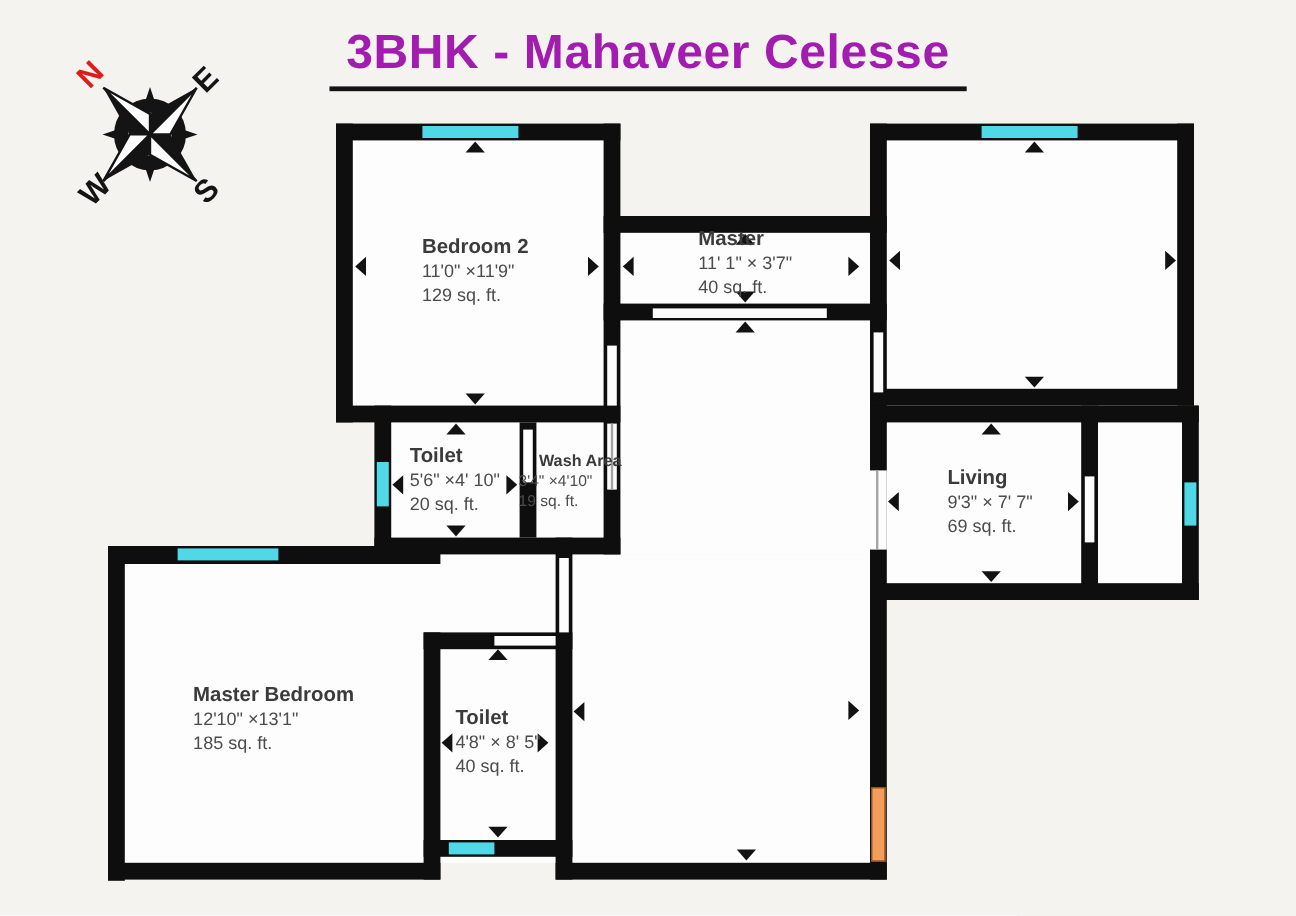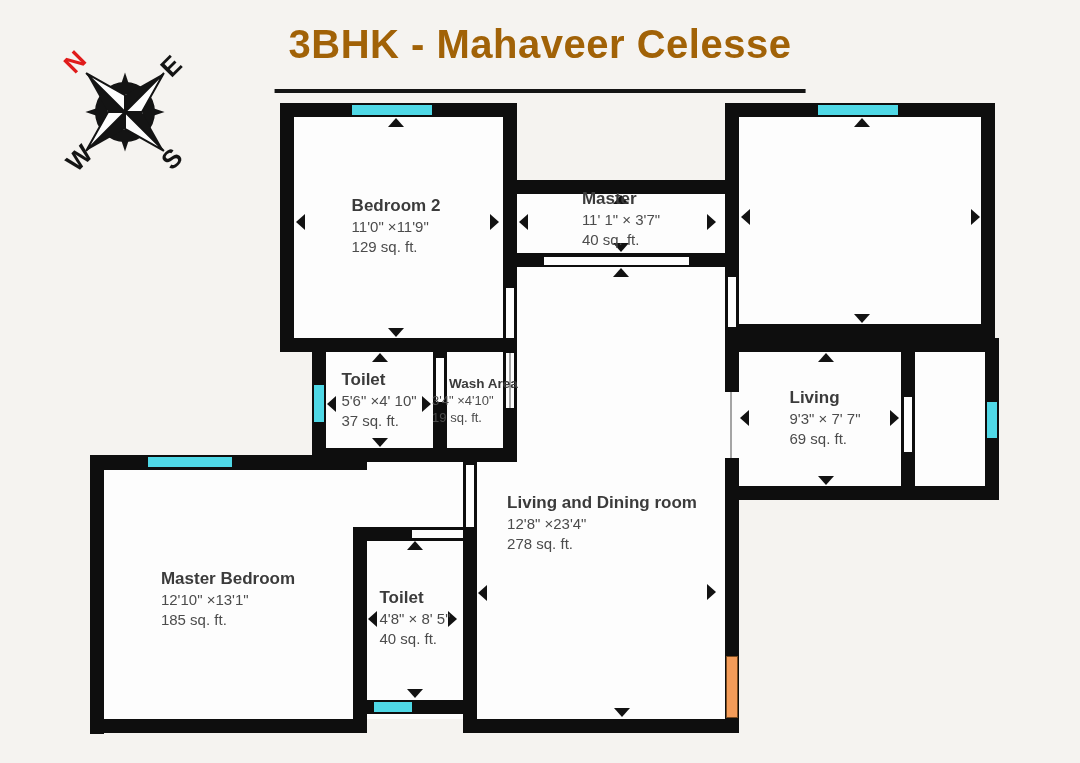--- a/index.html
+++ b/index.html
@@ -1,20 +1,20 @@
 <!DOCTYPE html>
 <html style="--wall: #0e0e0e; --window: #4fd8e6; --door: #f49c59; --bg: #f5f3f0;"><head>
 <meta charset="utf-8">
 <style>
   html,body{margin:0;padding:0;}
   body{font-family:"Liberation Sans","DejaVu Sans",sans-serif;}
   .canvas{position:relative;width:1080px;height:763px;background:var(--bg,#f5f3f0);overflow:hidden;}
   .title{position:absolute;left:540px;top:22px;transform:translateX(-50%);
-         font-size:40px;font-weight:600;color:#a16207;letter-spacing:.5px;
-         border-bottom:4px solid #141414;padding:0 14px 22px 14px;white-space:nowrap;}
+         font-size:40px;font-weight:600;color:#a21caf;letter-spacing:.5px;
+         border-bottom:4px solid #141414;padding:0 14px 5px 14px;white-space:nowrap;}
   .room{position:absolute;background:#fdfdfd;}
   .wall{position:absolute;background:var(--wall,#0e0e0e);}
   .open{position:absolute;background:#fdfdfd;box-sizing:border-box;}
   .win{position:absolute;background:var(--window,#4fd8e6);}
   .door-main{position:absolute;background:var(--door,#f49c59);border:1px solid #7a4a1e;box-sizing:border-box;}
   .bline{position:absolute;background:#a5a5a5;}
   .arr{position:absolute;width:0;height:0;}
   .arr-up{border-left:8px solid transparent;border-right:8px solid transparent;border-bottom:9px solid #121212;}
   .arr-down{border-left:8px solid transparent;border-right:8px solid transparent;border-top:9px solid #121212;}
   .arr-left{border-top:8px solid transparent;border-bottom:8px solid transparent;border-right:9px solid #121212;}
@@ -155,36 +155,31 @@
     <div class="rarea">129 sq. ft.</div>
   </div>
   <div class="lbl" style="left:621px;top:188px">
     <div class="rname">Master</div>
     <div class="rdim">11' 1" × 3'7"</div>
     <div class="rarea">40 sq. ft.</div>
   </div>
   <div class="lbl" style="left:379px;top:369px">
     <div class="rname">Toilet</div>
     <div class="rdim">5'6" ×4' 10"</div>
-    <div class="rarea">37 sq. ft.</div>
+    <div class="rarea">20 sq. ft.</div>
   </div>
   <div class="lbl small" style="left:475px;top:375px">
     <div class="rname">Wash Area</div>
     <div class="rdim">3'4" ×4'10"</div>
     <div class="rarea">19 sq. ft.</div>
   </div>
   <div class="lbl" style="left:825px;top:387px">
     <div class="rname">Living</div>
     <div class="rdim">9'3" × 7' 7"</div>
     <div class="rarea">69 sq. ft.</div>
-  </div>
-  <div class="lbl" style="left:602px;top:492px">
-    <div class="rname">Living and Dining room</div>
-    <div class="rdim">12'8" ×23'4"</div>
-    <div class="rarea">278 sq. ft.</div>
   </div>
   <div class="lbl" style="left:228px;top:568px">
     <div class="rname">Master Bedroom</div>
     <div class="rdim">12'10" ×13'1"</div>
     <div class="rarea">185 sq. ft.</div>
   </div>
   <div class="lbl" style="left:415px;top:587px">
     <div class="rname">Toilet</div>
     <div class="rdim">4'8" × 8' 5"</div>
     <div class="rarea">40 sq. ft.</div>

